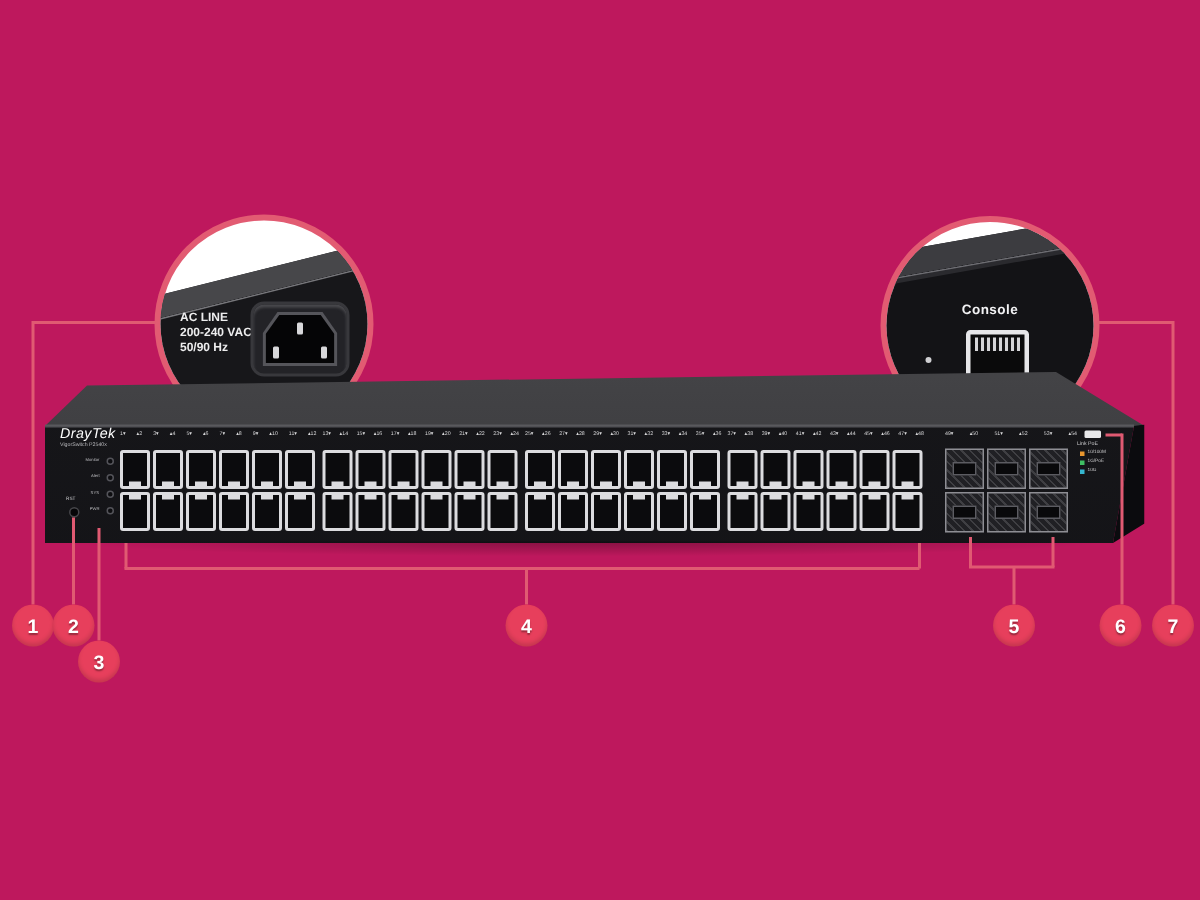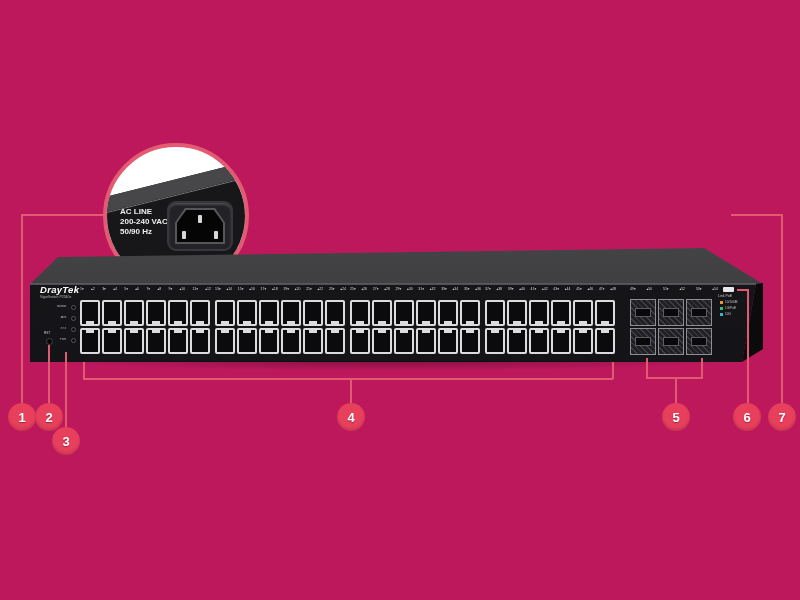--- a/index.html
+++ b/index.html
@@ -44,21 +44,21 @@
   #top-face{clip-path:polygon(58px 257px,704px 248px,763px 284px,30px 284px);
             background:linear-gradient(180deg,#5d5d60 0%,#414144 45%,#26262a 100%);}
   #front-face{clip-path:polygon(30px 284px,756px 284px,742px 362px,30px 362px);
               background:linear-gradient(180deg,#232327 0%,#18181b 25%,#101014 100%);}
   #side-face{clip-path:polygon(756px 284px,763px 283px,763px 349px,742px 362px);background:#0b0b0e;}
   #front-rim{position:absolute;left:30px;top:283px;width:726px;height:2px;background:#5f5f64;opacity:.8;}
   #floor-shadow{position:absolute;left:36px;top:361px;width:708px;height:10px;
                 background:radial-gradient(ellipse at 50% 0%,rgba(0,0,0,.30),rgba(0,0,0,0) 70%);}
 
   
-  #brand{position:absolute;left:40px;top:284px;color:#fff;font-size:9.5px;font-weight:bold;
+  #brand{position:absolute;left:40px;top:284px;color:#fff;font-size:9.5px;font-weight:normal;
          font-style:italic;letter-spacing:.3px;white-space:nowrap;}
   #model{position:absolute;left:40px;top:295px;color:#b9b9bd;font-size:7px;white-space:nowrap;
          transform:scale(.5);transform-origin:0 0;}
   #reset{position:absolute;left:44px;top:331px;width:14px;height:16px;}
   #reset .rst-label{position:absolute;left:0;top:0;color:#cfcfd2;font-size:7px;
                     transform:scale(.45);transform-origin:0 0;}
   #reset .rst-hole{position:absolute;left:2px;top:7px;width:5px;height:5px;border-radius:50%;
                    background:#050507;border:1px solid #46464a;}
   #led-column{position:absolute;left:52px;top:303px;width:24px;}
   .led-row{position:relative;height:11px;}
@@ -122,20 +122,28 @@
     </div>
     <div class="pi-inlet">
       <div class="pi-open-rim"></div>
       <div class="pi-open"></div>
       <div class="pi-pin center"></div>
       <div class="pi-pin left"></div>
       <div class="pi-pin right"></div>
     </div>
   </div>
 
+  <div class="inset" id="console-inset">
+    <div class="ci-chassis"></div>
+    <div class="ci-label">Console</div>
+    <div class="ci-port">
+      <div class="ci-pins"></div>
+    </div>
+    <div class="ci-screw"></div>
+  </div>
 
   <div class="face" id="top-face"></div>
   <div class="face" id="front-face"></div>
   <div class="face" id="side-face"></div>
   <div id="front-rim"></div>
   <div id="floor-shadow"></div>
 
   <div id="brand">DrayTek</div>
   <div id="model">VigorSwitch P2540x</div>
 

